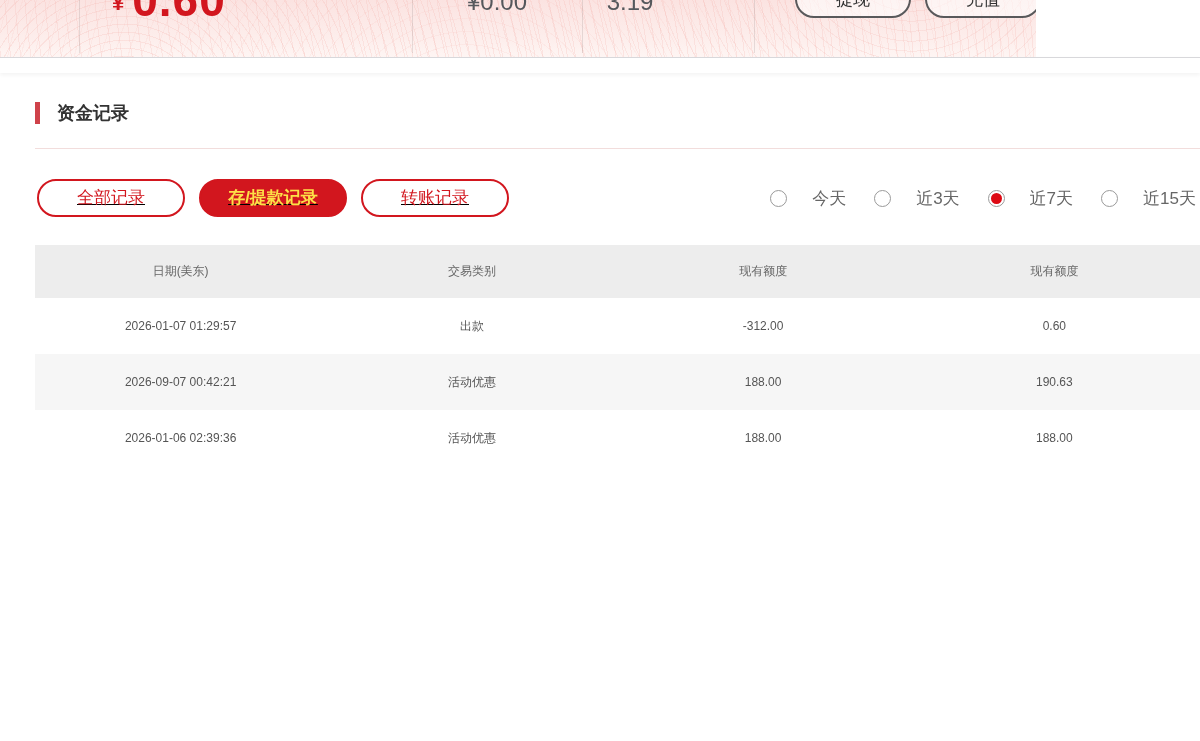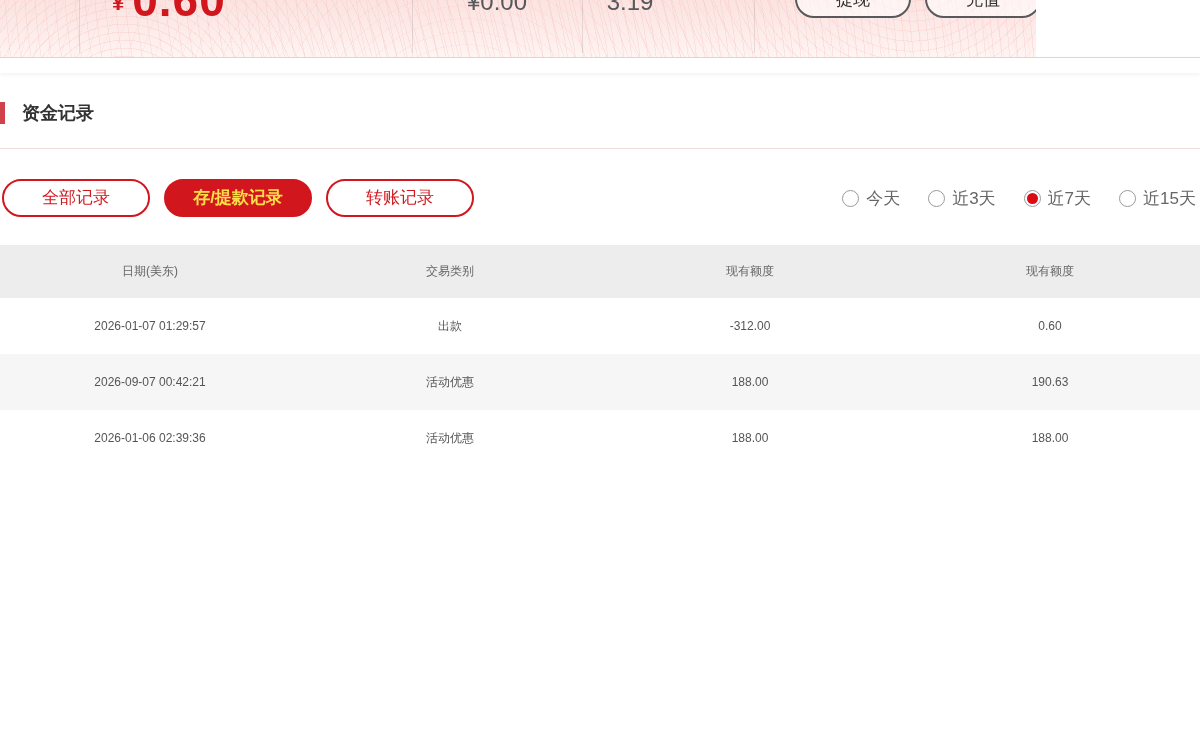--- a/index.html
+++ b/index.html
@@ -28,40 +28,40 @@
   .btn-withdraw { left:795px; }
   .btn-recharge { left:925px; }
   .hero-link { position:absolute; left:1100px; top:-9px; font-size:17px; letter-spacing:2px;
     color:#8a564c; white-space:nowrap; cursor:pointer; }
 
   
   .gap-band { height:16px; background:#fff; border-top:1px solid #d8d8db;
     box-shadow:0 2px 4px rgba(0,0,0,.05); }
 
   
-  .content { padding-top:28px; }
+  .content { padding-top:28px;padding-left:35px; }
   .section-head { display:flex; align-items:center; height:23px; }
   .section-bar { width:5px; height:22px; background:#cf424a; }
   .section-title { font-size:18px; font-weight:bold; color:#333; margin-left:17px; }
   .title-divider { margin-top:24px; border-top:1px solid #f2dddc; }
 
   .toolbar { margin-top:30px; display:flex; justify-content:space-between; align-items:center; }
-  .tabs { display:flex; gap:14px; padding-left:2px; }
+  .tabs { display:flex; gap:14px; padding-left:2px;text-decoration:underline; }
   .tab-pill { min-width:148px; height:38px; border:2px solid var(--accent); border-radius:19px;
     background:#fff; color:var(--accent); font-size:17px; line-height:34px; text-align:center;
     padding:0 18px; cursor:pointer; font-family:"Liberation Sans","DejaVu Sans",sans-serif; }
   .tab-pill.active { background:var(--accent); color:#fde047; font-weight:bold; }
 
   .ranges { display:flex; align-items:center; gap:28px; margin-right:4px; }
   .range-opt { display:flex; align-items:center; cursor:pointer; }
   .radio { width:17px; height:17px; border-radius:50%; border:1px solid #9a9a9a; background:#fff;
     display:inline-flex; align-items:center; justify-content:center; }
   .radio .dot { width:11px; height:11px; border-radius:50%; background:transparent; }
   .range-opt.selected .radio .dot { background:#dd0a14; }
-  .range-label { font-size:17px; color:#666; margin-left:7px; }
+  .range-label { font-size:17px; color:#666; margin-left:25px; }
 
   .table { margin-top:28px; }
   .trow { display:flex; }
   .tcell { width:300px; text-align:center; font-size:12px; }
   .thead-row { background:#ededed; }
   .thead-row .tcell { line-height:53px; color:#666; }
   .tbody-row .tcell { line-height:56px; color:#555; }
   .tbody-row:nth-child(even) { background:#f6f6f6; }
   .amt-green { color:var(--green); }
   .amt-red { color:var(--red); }

